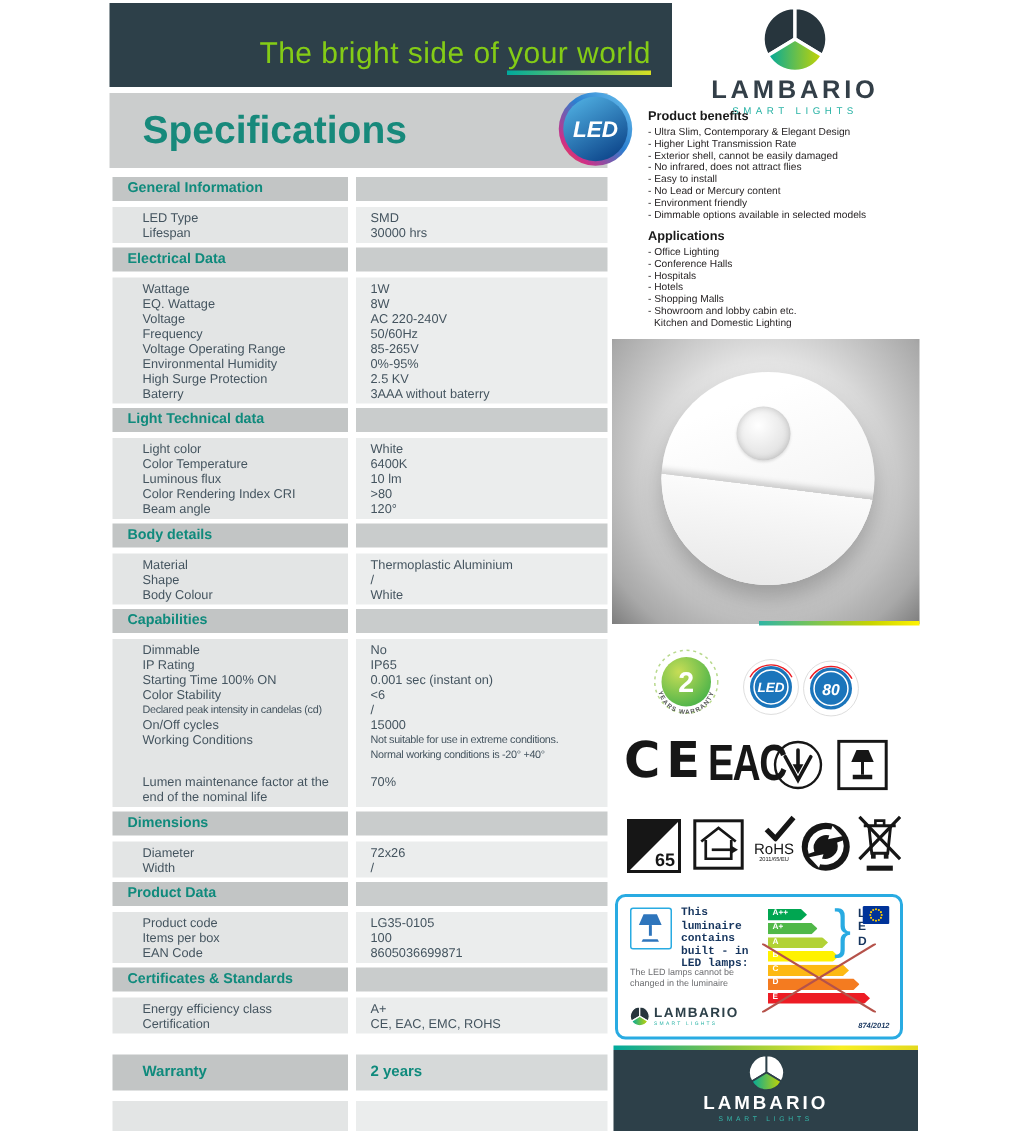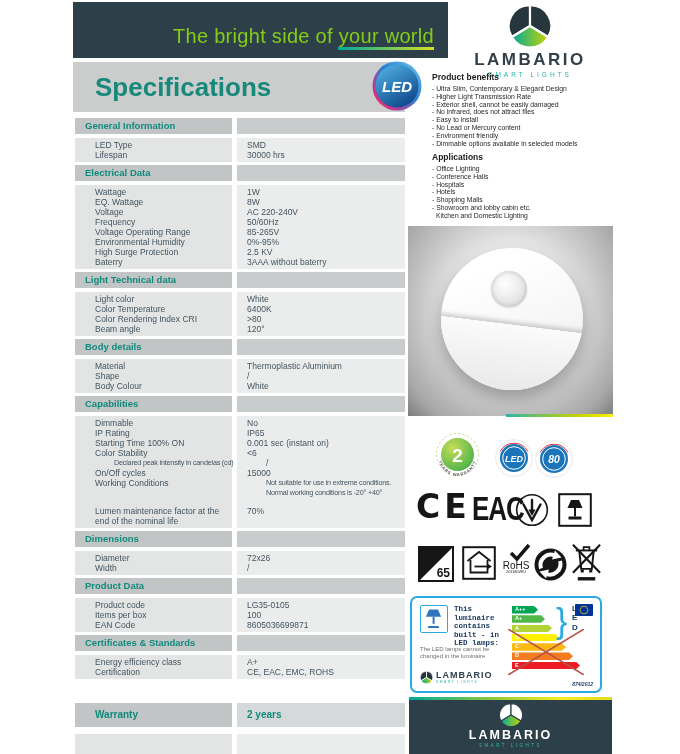--- a/index.html
+++ b/index.html
@@ -34,21 +34,21 @@
   
   .spec-table{position:absolute;left:75px;top:118px;width:330px;}
   .sec-head{height:16px;line-height:16px;margin-bottom:4px;padding-left:10px;box-sizing:border-box;
         font-size:9.5px;font-weight:bold;color:#0f8a7c;
         background:linear-gradient(90deg,#c2c5c5 0 157px,#ffffff 157px 162px,#c9cccc 162px 100%);}
   .sec-body{padding:2px 0;margin-bottom:3px;
         background:linear-gradient(90deg,#e3e5e5 0 157px,#ffffff 157px 162px,#ebeded 162px 100%);}
   .row{display:flex;line-height:10px;font-size:8.5px;color:#44545f;}
   .row .lbl{width:157px;padding-left:20px;padding-right:4px;box-sizing:border-box;}
   .row .val{flex:1;padding-left:15px;box-sizing:border-box;white-space:pre-line;}
-  .small{font-size:7.2px;letter-spacing:-.2px;margin-left:19px;}
+  .small{font-size:7.2px;letter-spacing:-.2px;}
   .row-gap{margin-top:8px;}
 
   .warranty-row{position:absolute;left:75px;top:703px;width:330px;height:24px;line-height:24px;
         background:linear-gradient(90deg,#c2c5c5 0 157px,#ffffff 157px 162px,#d6d9d9 162px 100%);
         font-size:10px;font-weight:bold;color:#0f8a7c;display:flex;}
   .warranty-row .lbl{width:157px;padding-left:20px;box-sizing:border-box;}
   .warranty-row .val{flex:1;padding-left:15px;box-sizing:border-box;}
   .empty-row{position:absolute;left:75px;top:734px;width:330px;height:20px;
         background:linear-gradient(90deg,#e3e5e5 0 157px,#ffffff 157px 162px,#ebeded 162px 100%);}
 
@@ -258,20 +258,24 @@
       <div class="sec-body">
         <div class="row">
             <div class="lbl">Light color</div>
             <div class="val">White</div>
           </div>
         <div class="row">
             <div class="lbl">Color Temperature</div>
             <div class="val">6400K</div>
           </div>
         <div class="row">
+            <div class="lbl">Luminous flux</div>
+            <div class="val">10 lm</div>
+          </div>
+        <div class="row">
             <div class="lbl">Color Rendering Index CRI</div>
             <div class="val">&gt;80</div>
           </div>
         <div class="row">
             <div class="lbl">Beam angle</div>
             <div class="val">120°</div>
           </div>
       </div>
     </div>
 

